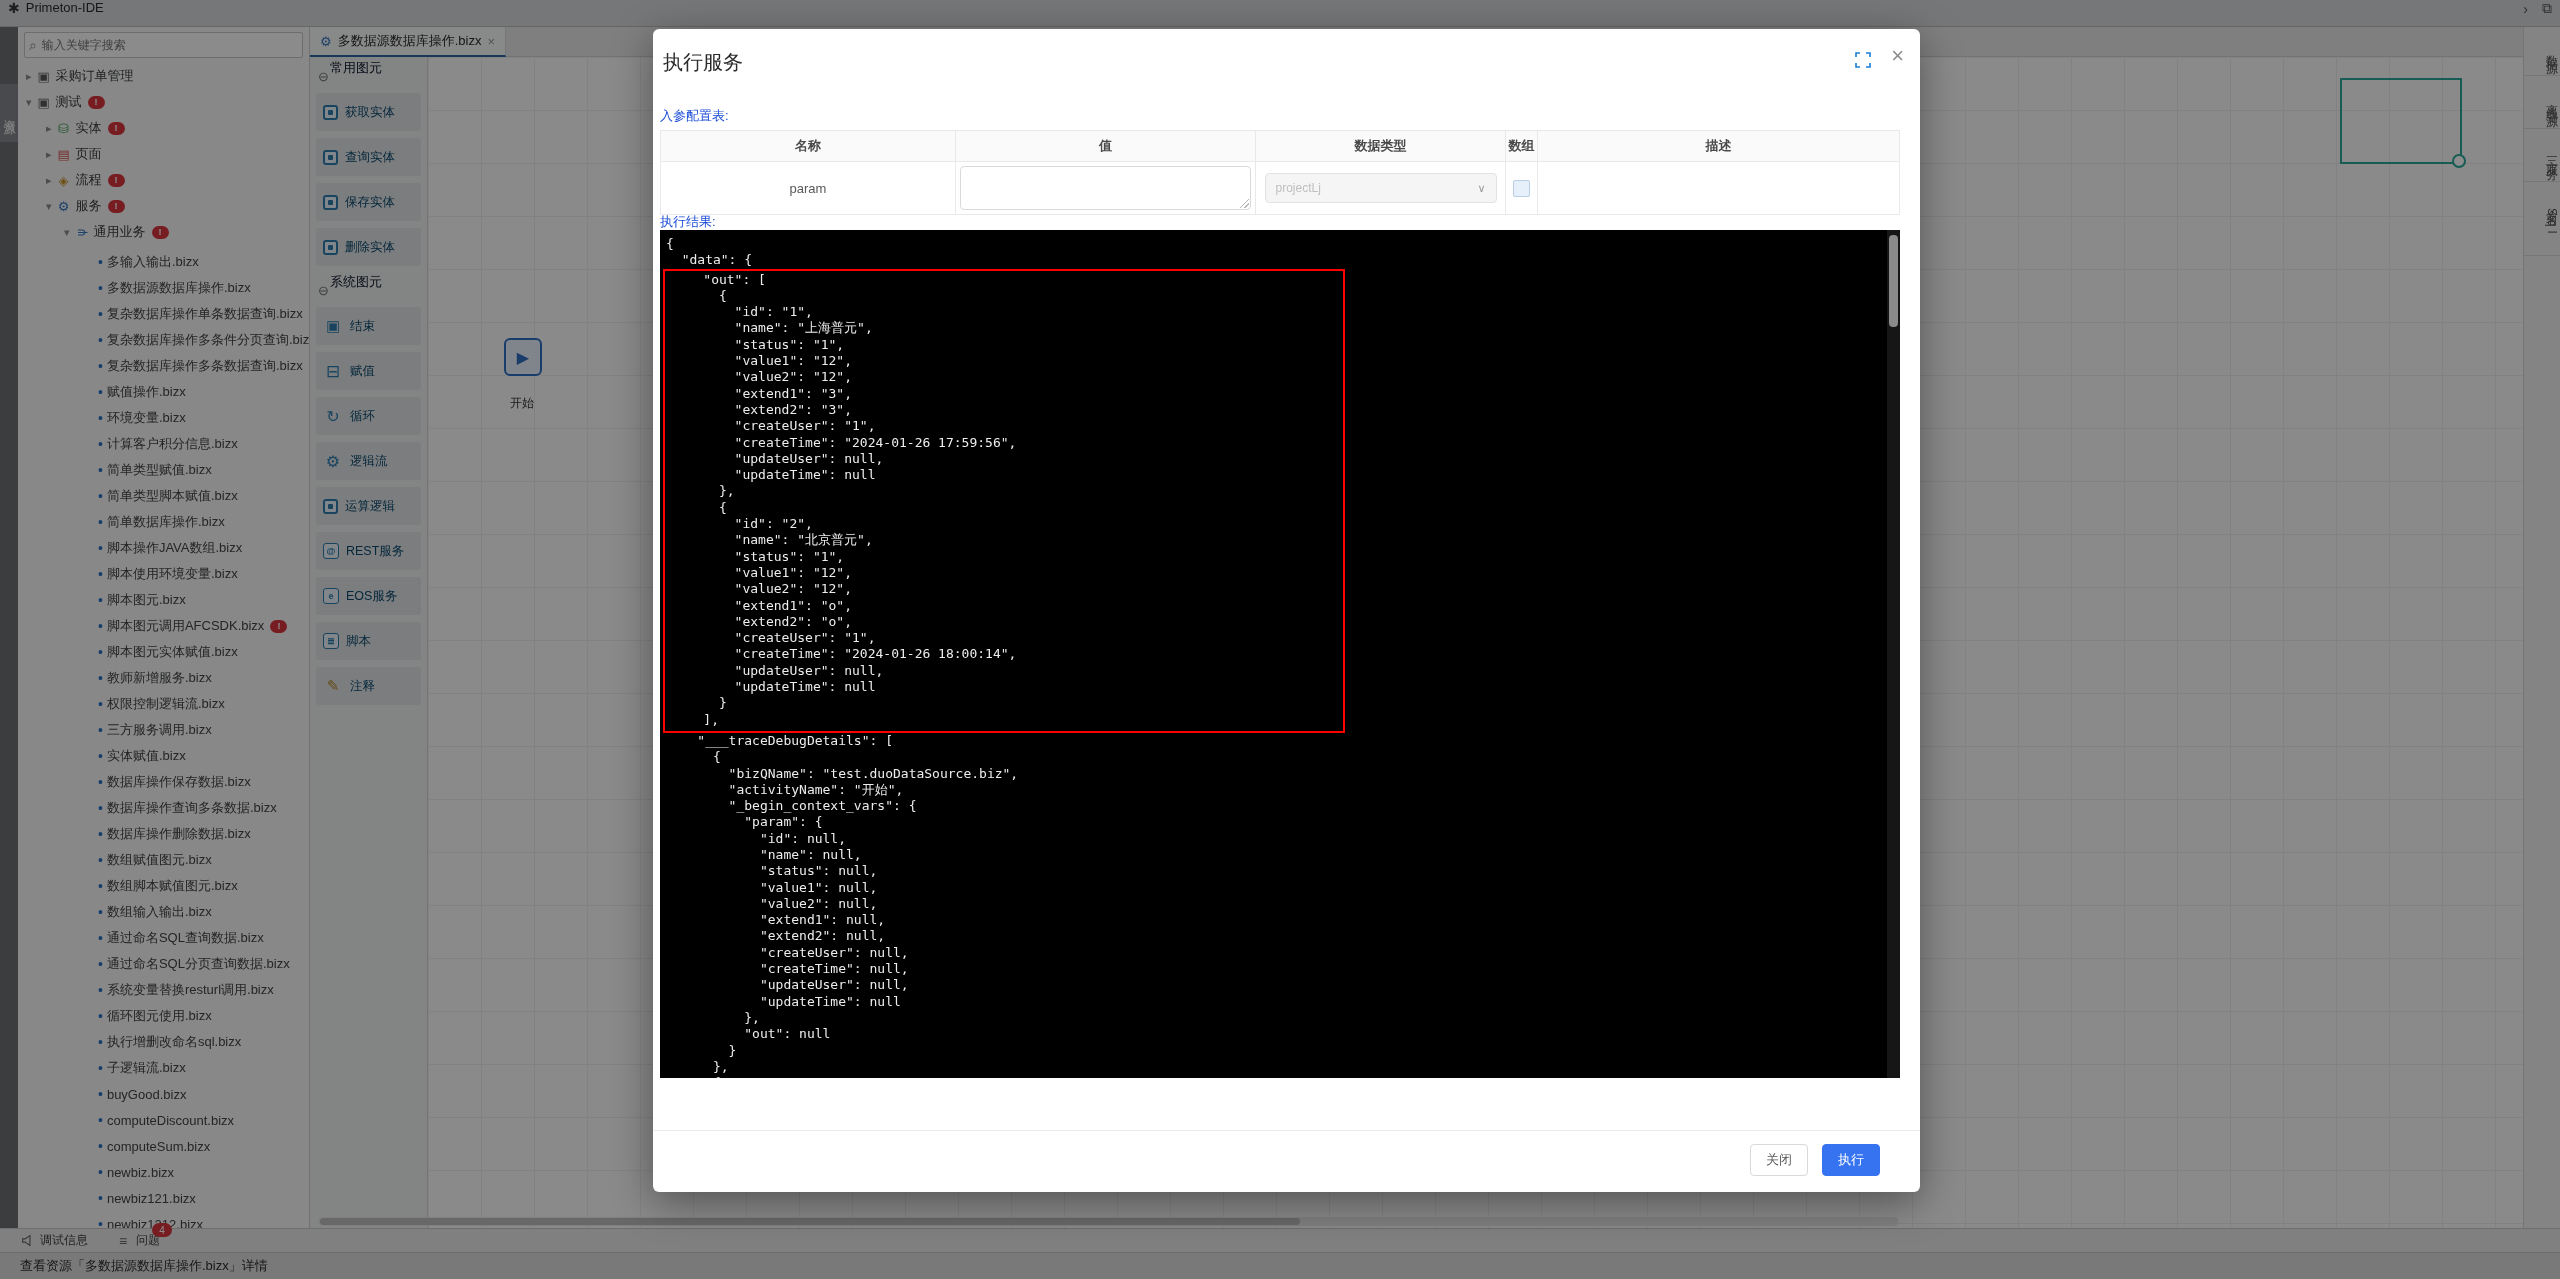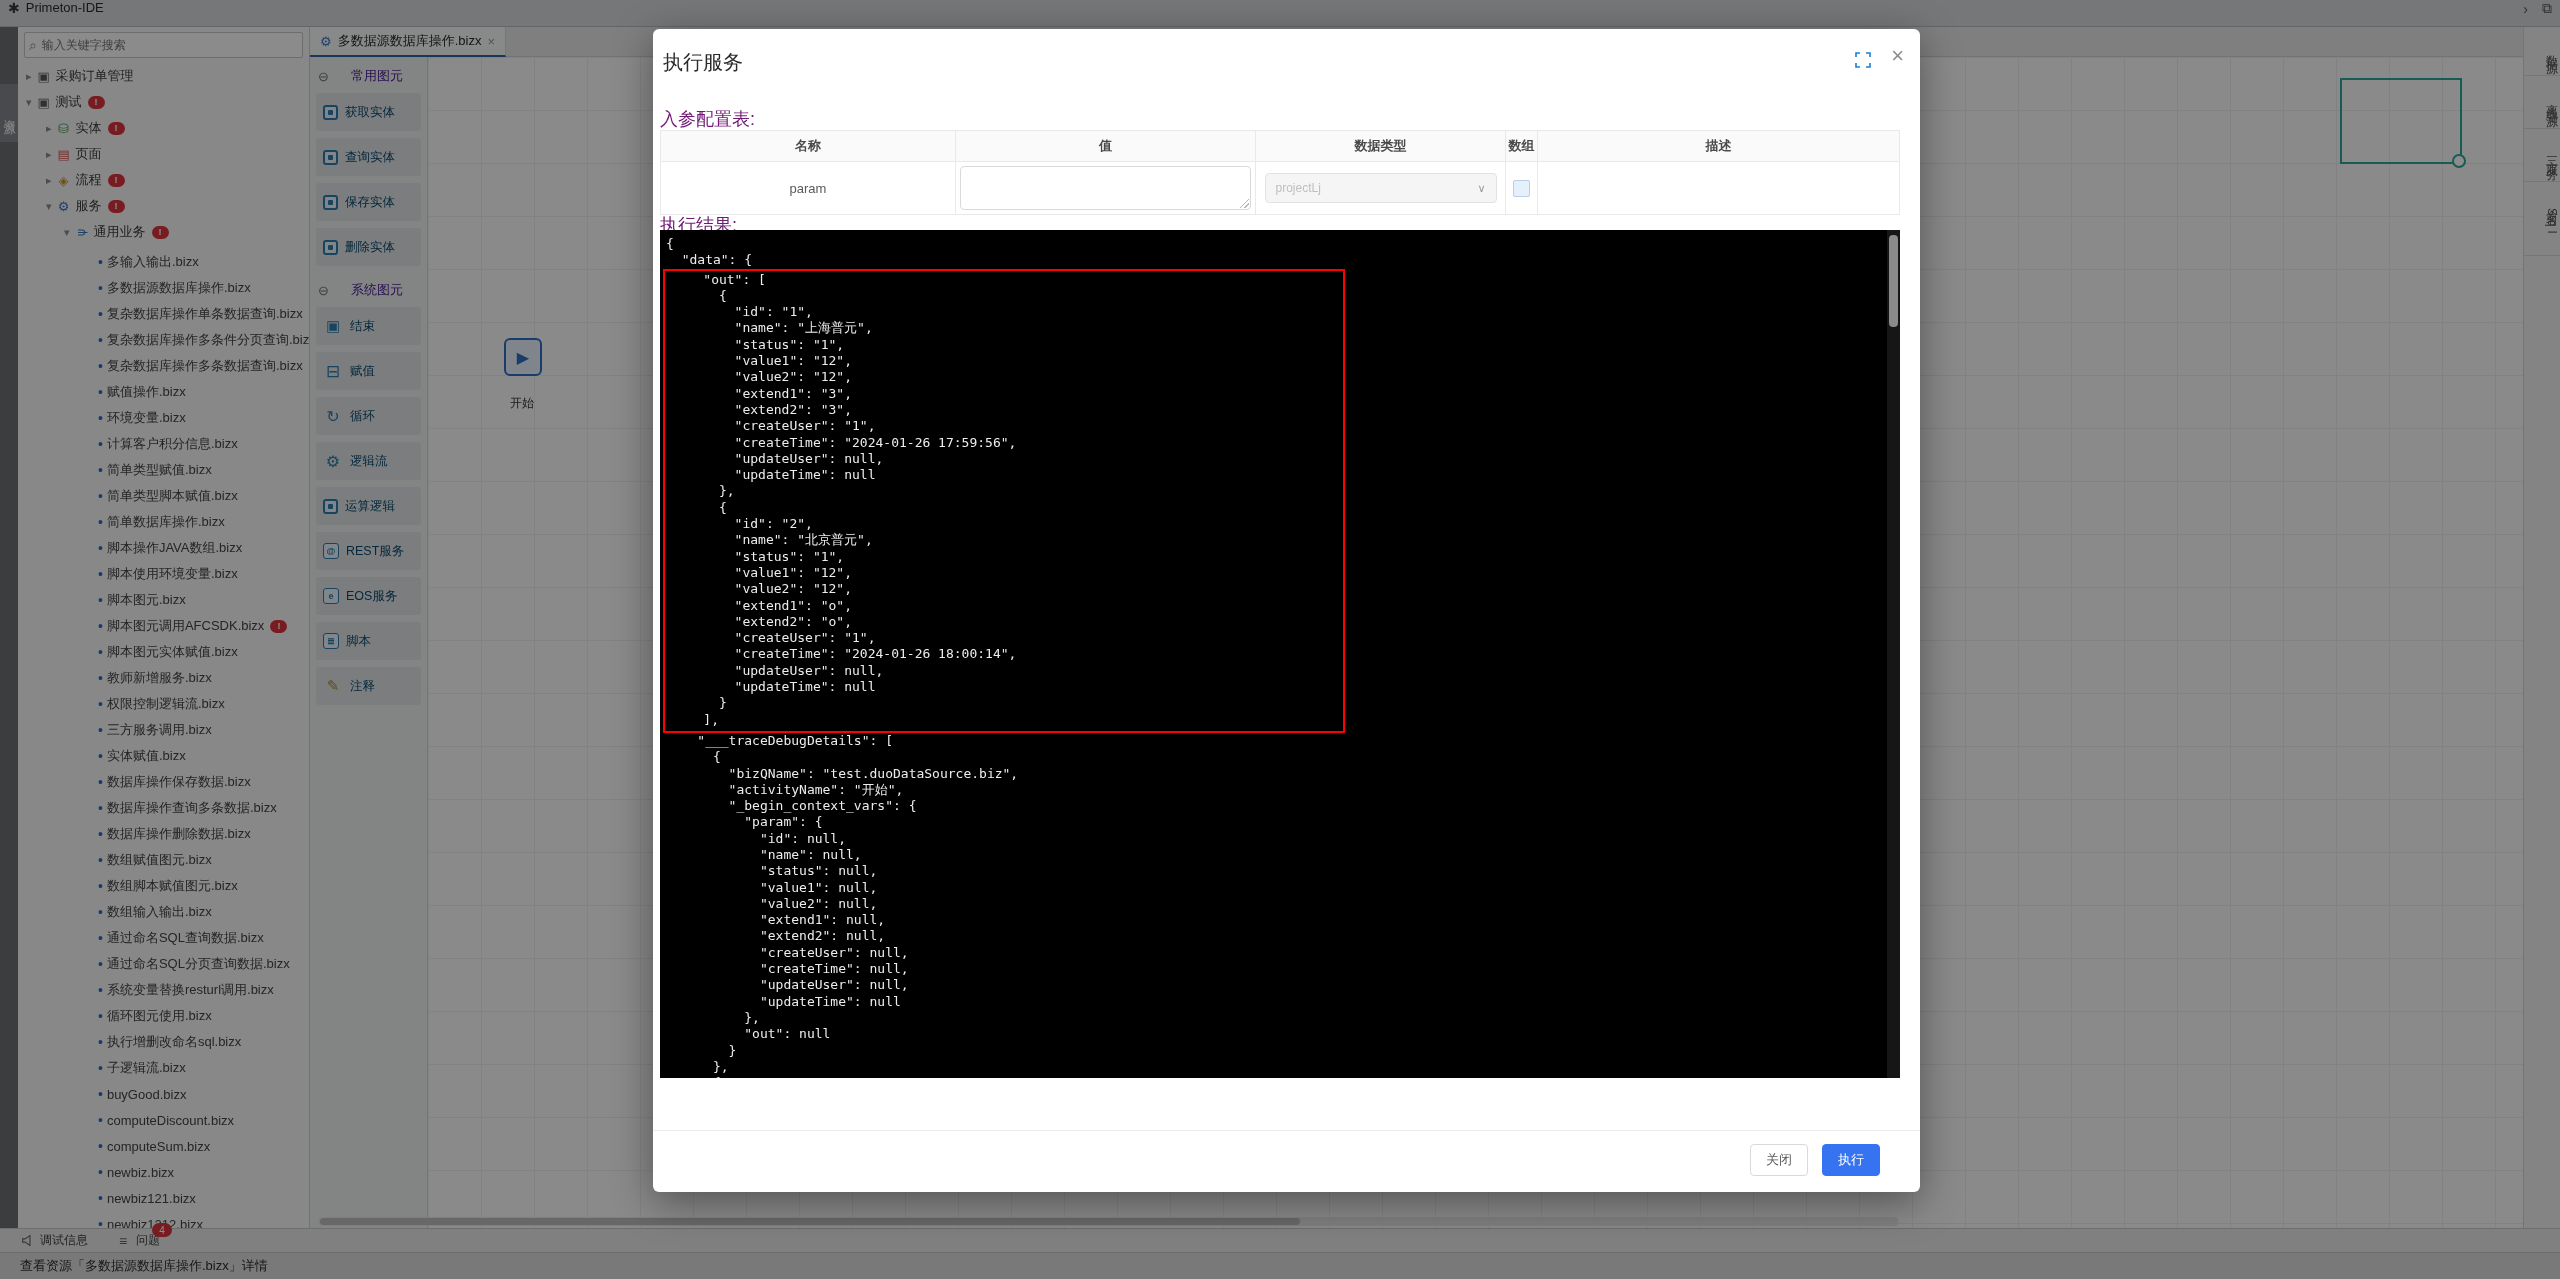--- a/index.html
+++ b/index.html
@@ -54,21 +54,21 @@
   
   .tabbar{left:310px;top:27px;width:2213px;height:30px;background:#e7e8ea;border-bottom:1px solid #d4d4d4;
           display:flex;box-sizing:border-box}
   .tab{height:30px;padding:0 10px;background:#f8f9fa;border-right:1px solid #d9d9d9;
        display:flex;align-items:center;gap:6px;border-bottom:2px solid #2a66a8;box-sizing:border-box;font-size:13px;color:#2b2b2b}
   .tab .x{color:#999;font-size:13px}
 
   
   .palette{left:310px;top:57px;width:118px;height:1171px;background:#eef0f1;border-right:1px solid #d8d8d8;
            box-sizing:border-box;overflow:hidden;padding-top:2px}
-  .p-head{height:34px;display:flex;align-items:center;gap:22px;padding:0 8px;color:#4c1d95;font-size:13px}
+  .p-head{height:34px;display:flex;gap:1px;padding:0 8px;color:#0f172a;font-size:13px}
   [data-name="minus-circle-icon"]::before{content:"⊖";color:#6f6f6f;font-size:13px}
   .p-item{margin:0 6px 7px 6px;height:38px;background:#e2e4e6;border-radius:3px;display:flex;align-items:center;
           gap:7px;padding:0 7px;font-size:12.5px;color:#0c4a6e}
   .p-icon{width:20px;height:20px;display:inline-flex;align-items:center;justify-content:center;
           font-size:15px;color:#2e7dad;flex:none;box-sizing:border-box}
   [data-name^="chip-"],[data-name="compute-icon"]{width:15px;height:15px;border:2px solid #2e7dad;border-radius:3px;
           background:#eaf4fb;position:relative}
   [data-name^="chip-"]::after,[data-name="compute-icon"]::after{content:"";position:absolute;inset:3px;background:#2e7dad;border-radius:1px}
   [data-name="end-icon"]::before{content:"▣"}
   [data-name="assign-icon"]::before{content:"⊟";font-size:17px}
@@ -113,21 +113,21 @@
   .statusbar{left:0;top:1252px;width:2560px;height:27px;background:#dcdddf;border-top:1px solid #c4c4c6;
       display:flex;align-items:center;padding-left:20px;box-sizing:border-box;font-size:13px;color:#2e2e2e}
 
   
   .overlay{left:0;top:0;width:2560px;height:1279px;background:rgba(0,0,0,0.45)}
   .modal{left:653px;top:29px;width:1267px;height:1163px;background:#fff;border-radius:6px;
          box-shadow:0 10px 40px rgba(0,0,0,.4);box-sizing:border-box}
   .m-title{position:absolute;left:10px;top:20px;font-size:20px;color:#2b2b2b}
   .m-full{position:absolute;right:48px;top:22px;width:18px;height:18px;cursor:pointer}
   .m-close{position:absolute;right:16px;top:14px;font-size:22px;color:#8c8c8c;cursor:pointer}
-  .m-label{position:absolute;left:7px;font-size:18px;color:#701a75}
+  .m-label{position:absolute;left:7px;font-size:13px;color:#1d4ed8}
   .param-table{position:absolute;left:7px;top:101px;width:1240px;border:1px solid #e9e9e9;box-sizing:border-box}
   .pt-head,.pt-row{display:grid;grid-template-columns:295px 300px 250px 32px 1fr}
   .pt-head{background:#fafafa;border-bottom:1px solid #e9e9e9;height:30px}
   .pt-head div{display:flex;align-items:center;justify-content:center;font-size:13px;font-weight:bold;color:#4a4a4a;
       border-right:1px solid #e9e9e9;box-sizing:border-box}
   .pt-head div:last-child{border-right:none}
   .pt-row{height:52px}
   .pt-row>div{border-right:1px solid #e9e9e9;box-sizing:border-box;display:flex;align-items:center;justify-content:center;position:relative}
   .pt-row>div:last-child{border-right:none}
   .cell-name{font-size:13px;color:#595959}

